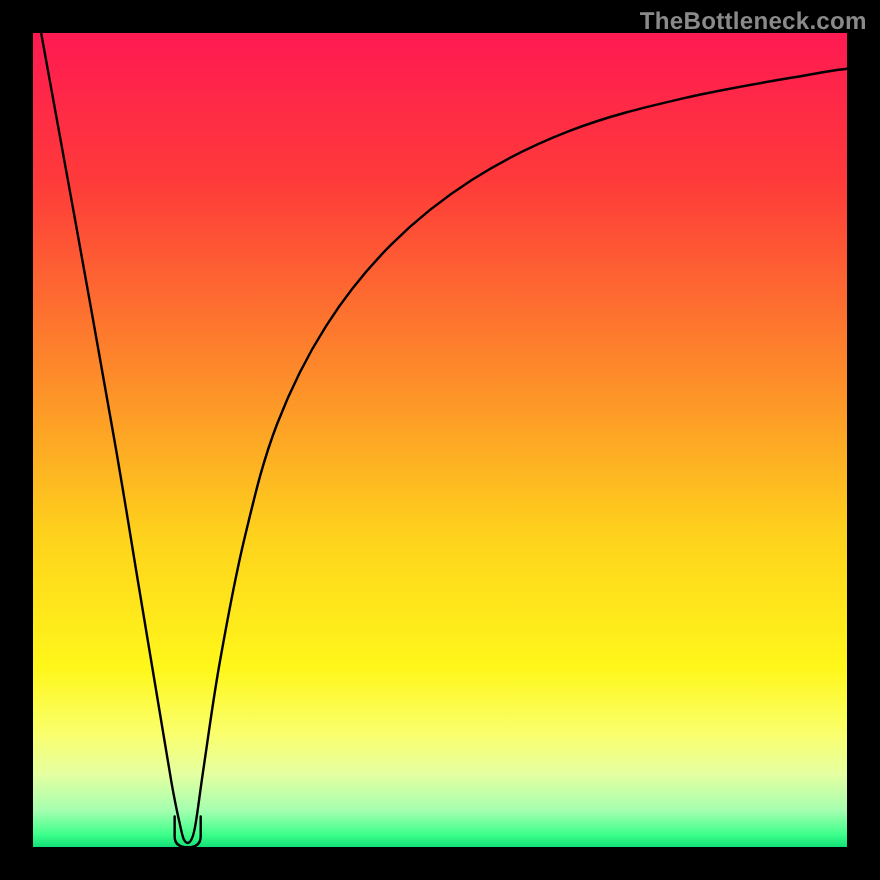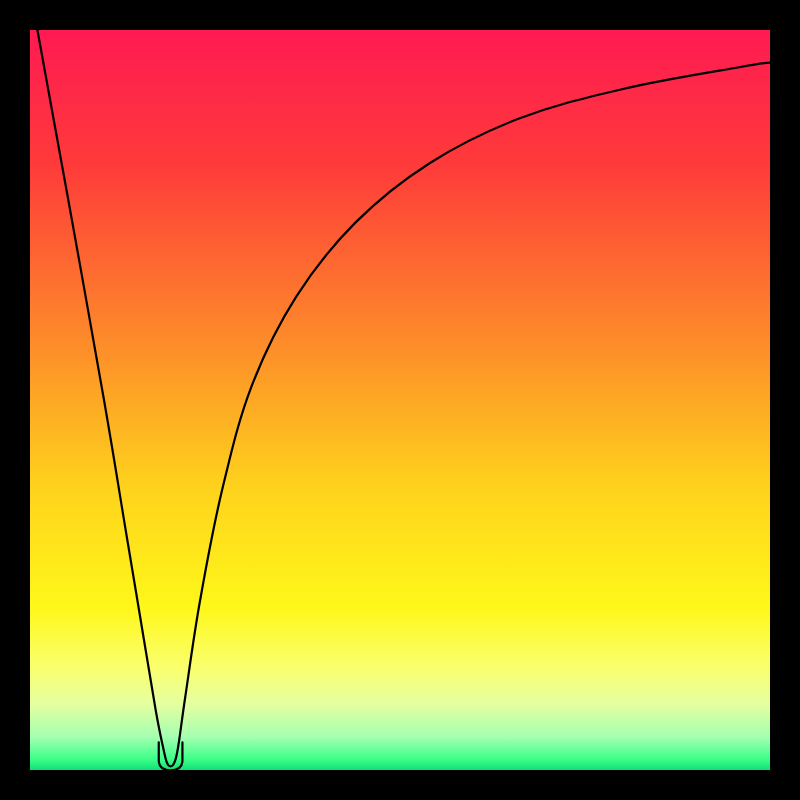--- a/index.html
+++ b/index.html
@@ -84,14 +84,15 @@
       <rect x="0" y="0" width="740" height="740" fill="url(#bg)"></rect>
     </svg>
 
     <svg class="curve" viewBox="0 0 740 740" preserveAspectRatio="none">
       <path id="curve-path" d="M 7.4,0 C 12.728000000000002,29.30399999999999 25.012,96.19999999999996 37,162.79999999999995 C 48.988,229.39999999999995 63.344,308.728 74,370 C 84.656,431.272 89.54,463.24 96.2,503.2 C 102.86,543.16 105.672,560.032 111,592 C 116.328,623.968 121.80400000000002,658.156 125.80000000000001,680.8 C 129.79600000000002,703.444 131.202,708.4759999999999 133.2,717.8 C 135.19799999999998,727.124 135.568,729.27 136.9,732.6 C 138.232,735.9300000000001 139.268,736.3 140.6,736.3 C 141.932,736.3 142.96800000000002,735.9300000000001 144.3,732.6 C 145.632,729.27 146.002,729.788 148,717.8 C 149.998,705.8119999999999 151.404,692.64 155.4,666 C 159.39600000000002,639.36 163.54000000000002,607.096 170.20000000000002,569.8 C 176.86,532.5039999999999 183.07600000000002,497.428 192.4,458.8 C 201.724,420.172 208.68,389.832 222,355.2 C 235.32,320.568 247.75199999999998,295.70399999999995 266.4,266.4 C 285.048,237.09599999999998 301.624,216.37599999999998 325.6,192.39999999999998 C 349.576,168.42399999999998 370.29600000000005,151.84800000000004 399.6,133.20000000000005 C 428.904,114.55200000000005 453.76800000000003,102.11999999999998 488.40000000000003,88.79999999999995 C 523.032,75.47999999999993 552.04,68.52399999999992 592,59.19999999999993 C 631.96,49.87599999999994 683.76,41.79519999999998 710.4,37 C 737.04,32.20480000000002 734.672,33.35920000000005 740,32.56000000000006" stroke="#000000"></path>
       <path id="minima-path" class="minima-marker" d="M 128.76,712.3 L 128.76,730.3 Q 128.76,740.3 140.6,740.3 Q 152.44,740.3 152.44,730.3 L 152.44,712.3" stroke="#bb5f5f" stroke-width="11"></path>
     </svg>
 
   </div>
 
+  <div class="watermark">TheBottleneck.com</div>
 
 </div>
 
 </body></html>

